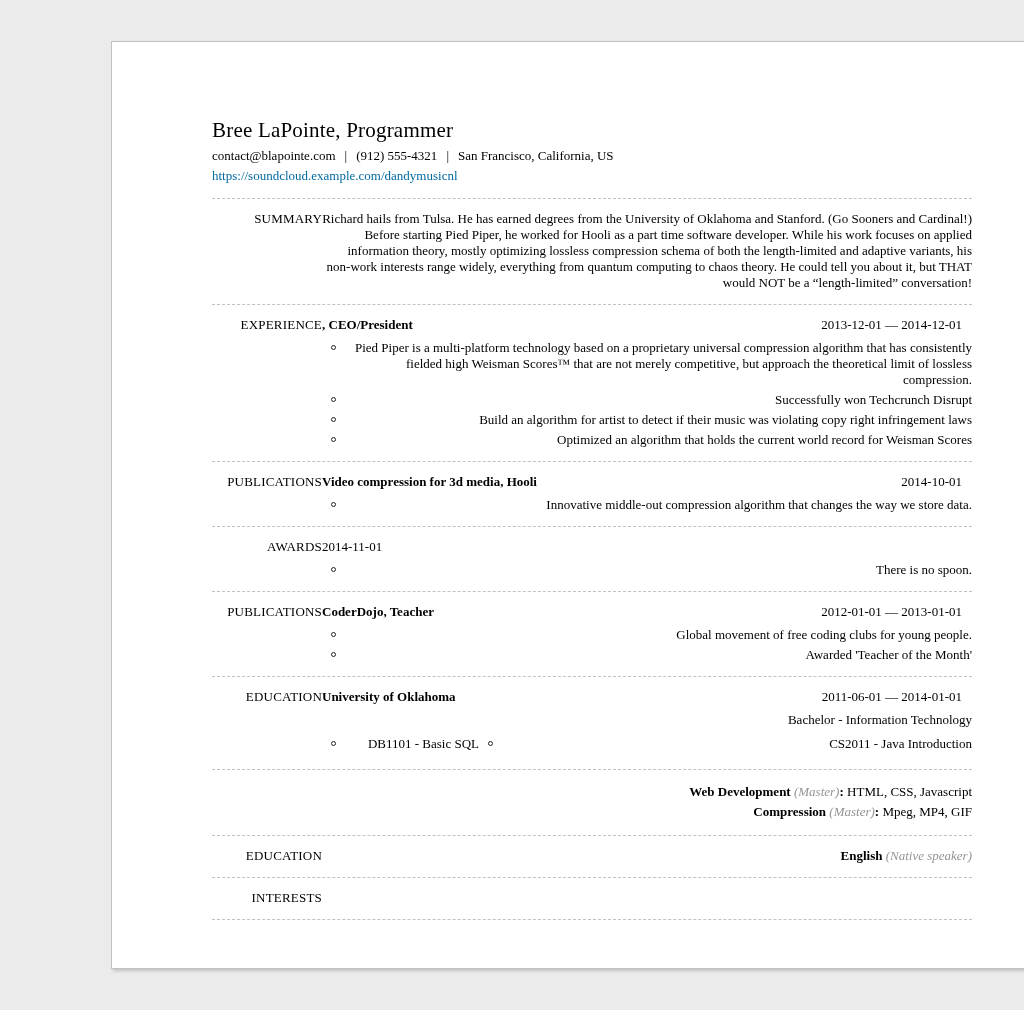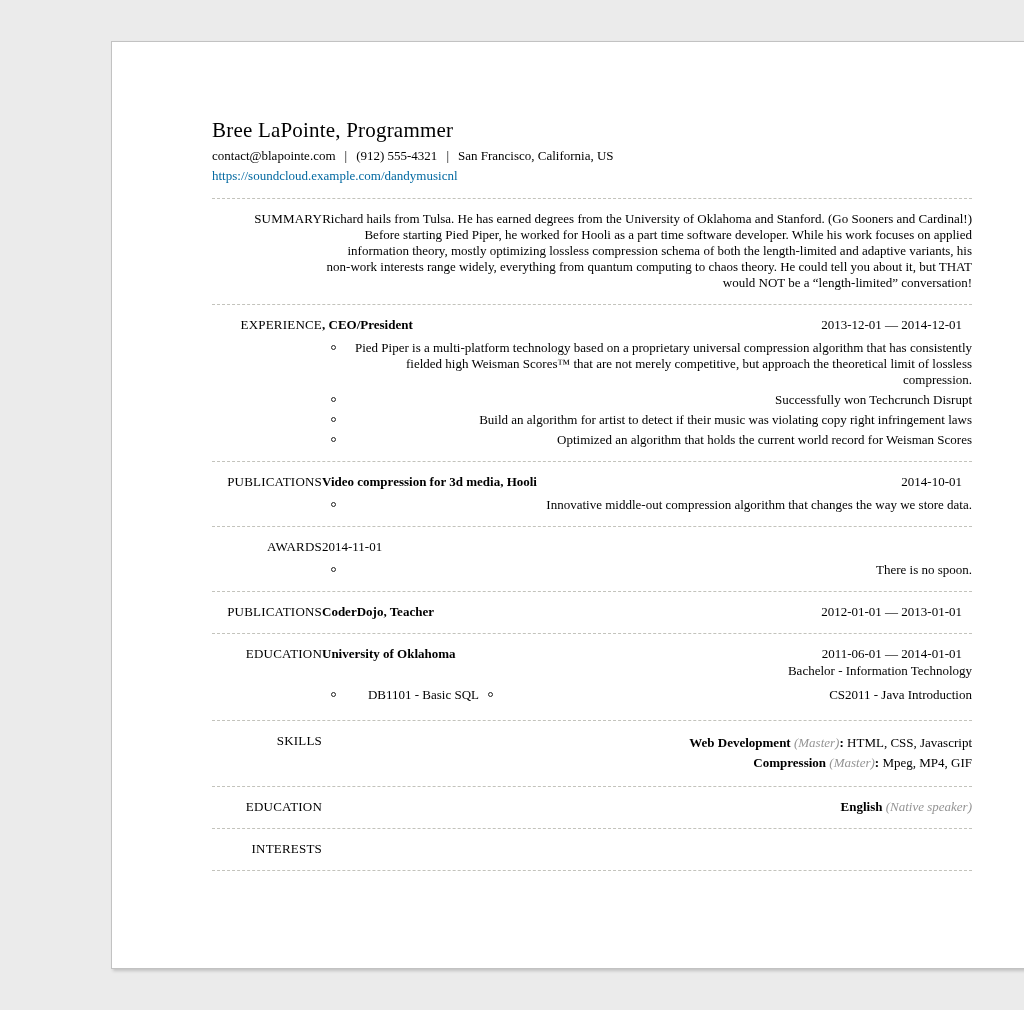--- a/index.html
+++ b/index.html
@@ -64,21 +64,21 @@
     justify-content: space-between;
     align-items: baseline;
   }
   .entry-title { font-weight: bold; }
   .entry-date {
     font-weight: normal;
     margin-right: 10px;
     white-space: nowrap;
     font-size: 13px;
   }
-  .subtitle { margin-top: 0; line-height: 17px; }
+  .subtitle { margin-top: 6px; line-height: 17px; }
   ul.blts {
     list-style: none;
     margin: 7px 0 0 0;
     padding: 0;
   }
   ul.blts li {
     position: relative;
     padding-left: 23px;
     margin-bottom: 4px;
   }
@@ -162,40 +162,43 @@
     </div>
   </div>
 
   <div class="row">
     <div class="lbl">PUBLICATIONS</div>
     <div class="cnt">
       <div class="entry-head">
         <span class="entry-title">CoderDojo, Teacher</span>
         <span class="entry-date">2012-01-01 — 2013-01-01</span>
       </div>
+      <ul class="blts">
+        <li>Global movement of free coding clubs for young people.</li>
+        <li>Awarded 'Teacher of the Month'</li>
+      </ul>
     </div>
   </div>
 
   <div class="row">
     <div class="lbl">EDUCATION</div>
     <div class="cnt">
       <div class="entry-head">
         <span class="entry-title">University of Oklahoma</span>
         <span class="entry-date">2011-06-01 — 2014-01-01</span>
       </div>
       <div class="subtitle">Bachelor - Information Technology</div>
       <ul class="blts courses">
         <li>DB1101 - Basic SQL</li>
         <li>CS2011 - Java Introduction</li>
       </ul>
     </div>
   </div>
 
   <div class="row">
-    <div class="lbl">SKILLS</div>
     <div class="cnt">
       <div class="skill-line">
         <span class="b">Web Development</span>
         <span class="muted">(Master)</span><span class="b">:</span>
         <span>HTML, CSS, Javascript</span>
       </div>
       <div class="skill-line">
         <span class="b">Compression</span>
         <span class="muted">(Master)</span><span class="b">:</span>
         <span>Mpeg, MP4, GIF</span>

